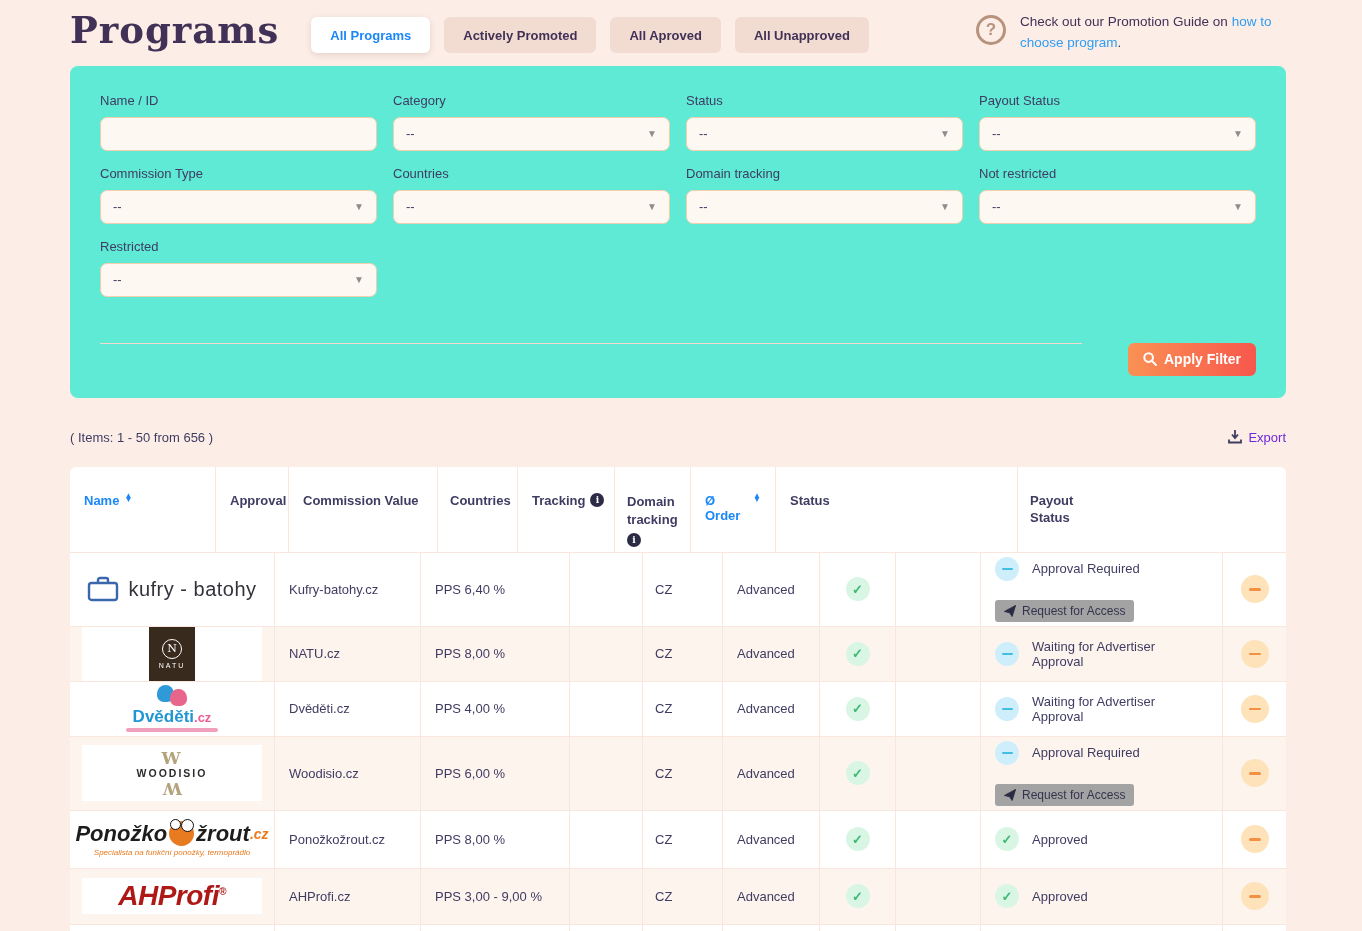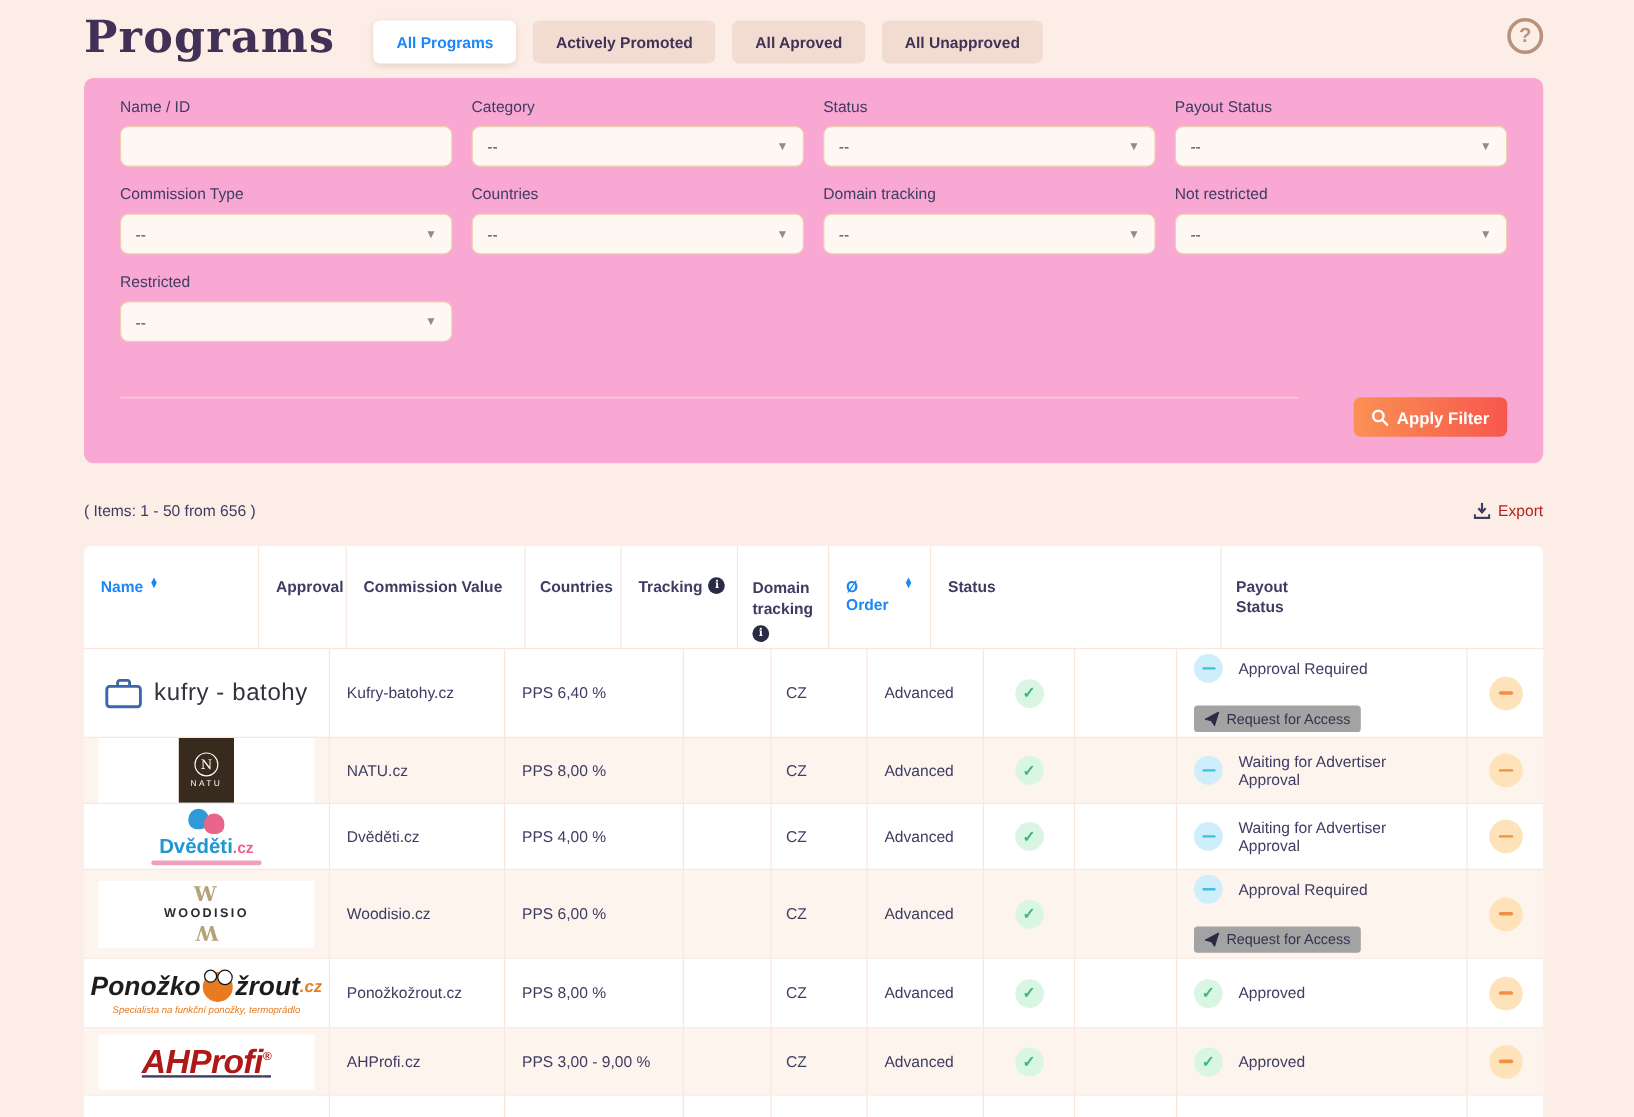--- a/index.html
+++ b/index.html
@@ -36,22 +36,22 @@
   .help-icon {
     width:30px; height:30px; border:3px solid #b7927d; border-radius:50%;
     color:#b7927d; font-weight:bold; font-size:17px;
     display:flex; align-items:center; justify-content:center; flex:0 0 auto; margin-top:3px;
   }
   .help-text { font-size:13.5px; line-height:1.55; color:#413157; }
   .help-text a { color:#2f9df4; text-decoration:none; }
 
   
   .filter-card {
-    margin:12px 76px 0 70px; background:#f9a8d4; border-radius:8px;
-    padding:16px 30px 22px 30px;
+    margin:12px 76px 0 70px; background:#5eead4; border-radius:8px;
+    padding:27px 30px 22px 30px;
   }
   .filter-grid {
     display:grid; grid-template-columns:repeat(4,1fr);
     column-gap:16px; row-gap:15px;
   }
   .field label { display:block; font-size:13px; color:#3f3c62; margin-bottom:9px; }
   .control {
     width:100%; height:34px; border:1px solid #f0cfad; border-radius:7px;
     background:#fdf8f2; font-size:13px; color:#3f3c62;
     padding:0 12px; display:flex; align-items:center;
@@ -65,21 +65,21 @@
   .apply-btn {
     height:33px; padding:0 15px; border:none; border-radius:6px;
     background:linear-gradient(90deg,#fa9154,#f7574c);
     color:#fff; font-size:14px; font-weight:bold;
     display:flex; align-items:center; gap:7px; cursor:pointer;
     font-family:"Liberation Sans", sans-serif;
   }
 
   
   .summary { margin:32px 76px 0 70px; display:flex; justify-content:space-between; align-items:center; }
-  .export { display:flex; align-items:center; gap:6px; cursor:pointer; color:#b91c1c; }
+  .export { display:flex; align-items:center; gap:6px; cursor:pointer; color:#6d28d9; }
 
   
   .table { margin:22px 76px 0 70px; background:#fff; border-radius:6px 6px 0 0; }
   .tr { display:flex; }
   .tr + .tr { border-top:1px solid #f9e7de; }
   .td, .th {
     padding:0 14px; display:flex; align-items:center;
     border-right:1px solid #f9e7de; overflow:hidden;
   }
   .thead { height:85px; }
@@ -176,20 +176,24 @@
 <div class="topbar">
   <div class="page-title">Programs</div>
   <div class="tabs">
     <div class="tab active">All Programs</div>
     <div class="tab">Actively Promoted</div>
     <div class="tab">All Aproved</div>
     <div class="tab">All Unapproved</div>
   </div>
   <div class="help">
     <div class="help-icon">?</div>
+    <div class="help-text">
+      <span>Check out our Promotion Guide on</span>
+      <a href="#">how to choose program</a><span>.</span>
+    </div>
   </div>
 </div>
 
 <div class="filter-card">
   <div class="filter-grid">
     <div class="field">
       <label>Name / ID</label>
       <input class="control" type="text" value="" style="">
     </div>
     <div class="field">
@@ -563,21 +567,21 @@
     </div>
     <div class="td c-pay">
       <span class="circle c-orange">
           <span class="dash"></span>
         </span>
     </div>
   </div>
 
   <div class="tr r-m2 row-alt">
     <div class="td c-logo">
-      <div class="logo-strip" style="width:180px; height:46px;text-decoration:underline;">
+      <div class="logo-strip" style="width:180px; height:36px;">
         <div class="lg-ahprofi">
           <span>AHProfi</span><sup>®</sup>
         </div>
       </div>
     </div>
     <div class="td c-name">
         <span>AHProfi.cz</span>
       </div>
     <div class="td c-comm">
         <span>PPS 3,00 - 9,00 %</span>

